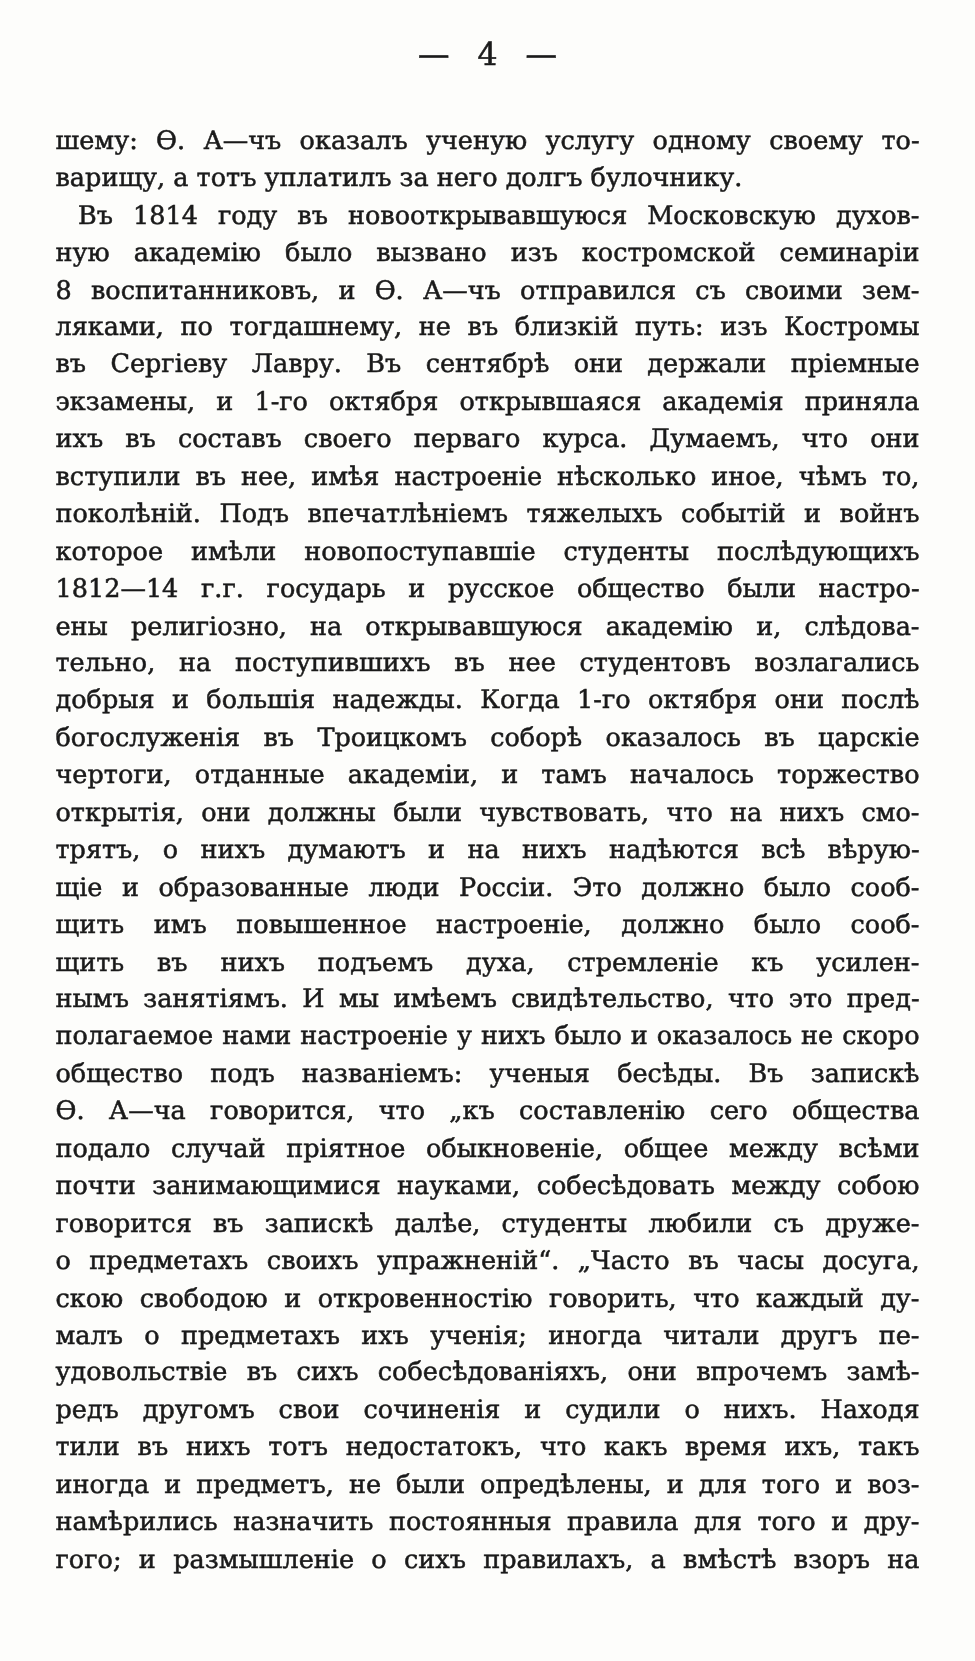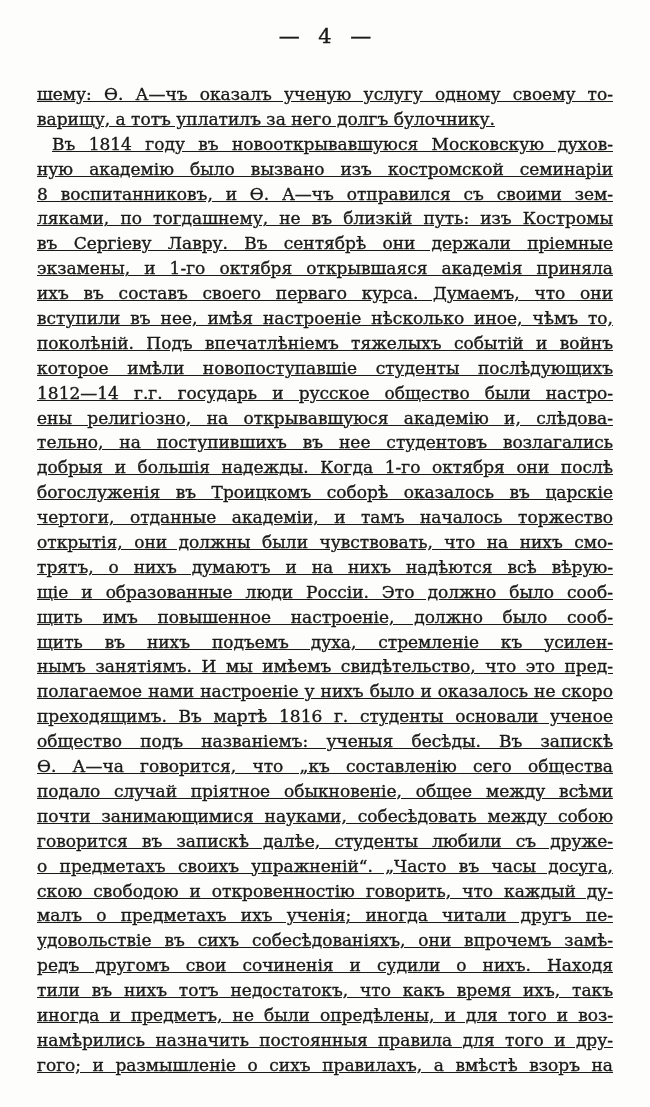--- a/index.html
+++ b/index.html
@@ -24,21 +24,21 @@
     font-size: 21px;
     word-spacing: 12px;
     -webkit-text-stroke: 0.35px currentColor;
   }
   .text-block {
     position: absolute;
     top: 82px;
     left: 37px;
     width: 576px;
   }
-  .para { margin: 0; text-decoration: underline; }
+  .para { margin: 0; }
   .line {
     font-size: 17px;
     height: 24.9px;
     line-height: 24.9px;
     text-align: justify;
     text-align-last: justify;
     -webkit-text-stroke: 0.35px currentColor;
   }
   .line.indent { padding-left: 15px; }
   .line.endpara { text-align-last: left; }
@@ -70,21 +70,20 @@
         <div class="line">добрыя и большія надежды. Когда 1-го октября они послѣ</div>
         <div class="line">богослуженія въ Троицкомъ соборѣ оказалось въ царскіе</div>
         <div class="line">чертоги, отданные академіи, и тамъ началось торжество</div>
         <div class="line">открытія, они должны были чувствовать, что на нихъ смо-</div>
         <div class="line">трятъ, о нихъ думаютъ и на нихъ надѣются всѣ вѣрую-</div>
         <div class="line">щіе и образованные люди Россіи. Это должно было сооб-</div>
         <div class="line">щить имъ повышенное настроеніе, должно было сооб-</div>
         <div class="line">щить въ нихъ подъемъ духа, стремленіе къ усилен-</div>
         <div class="line">нымъ занятіямъ. И мы имѣемъ свидѣтельство, что это пред-</div>
         <div class="line">полагаемое нами настроеніе у нихъ было и оказалось не скоро</div>
-        <div class="line">преходящимъ. Въ мартѣ 1816 г. студенты основали ученое</div>
         <div class="line">общество подъ названіемъ: ученыя бесѣды. Въ запискѣ</div>
         <div class="line">Ѳ. А—ча говорится, что „къ составленію сего общества</div>
         <div class="line">подало случай пріятное обыкновеніе, общее между всѣми</div>
         <div class="line">почти занимающимися науками, собесѣдовать между собою</div>
         <div class="line">говорится въ запискѣ далѣе, студенты любили съ друже-</div>
         <div class="line">о предметахъ своихъ упражненій“. „Часто въ часы досуга,</div>
         <div class="line">скою свободою и откровенностію говорить, что каждый ду-</div>
         <div class="line">малъ о предметахъ ихъ ученія; иногда читали другъ пе-</div>
         <div class="line">удовольствіе въ сихъ собесѣдованіяхъ, они впрочемъ замѣ-</div>
         <div class="line">редъ другомъ свои сочиненія и судили о нихъ. Находя</div>

